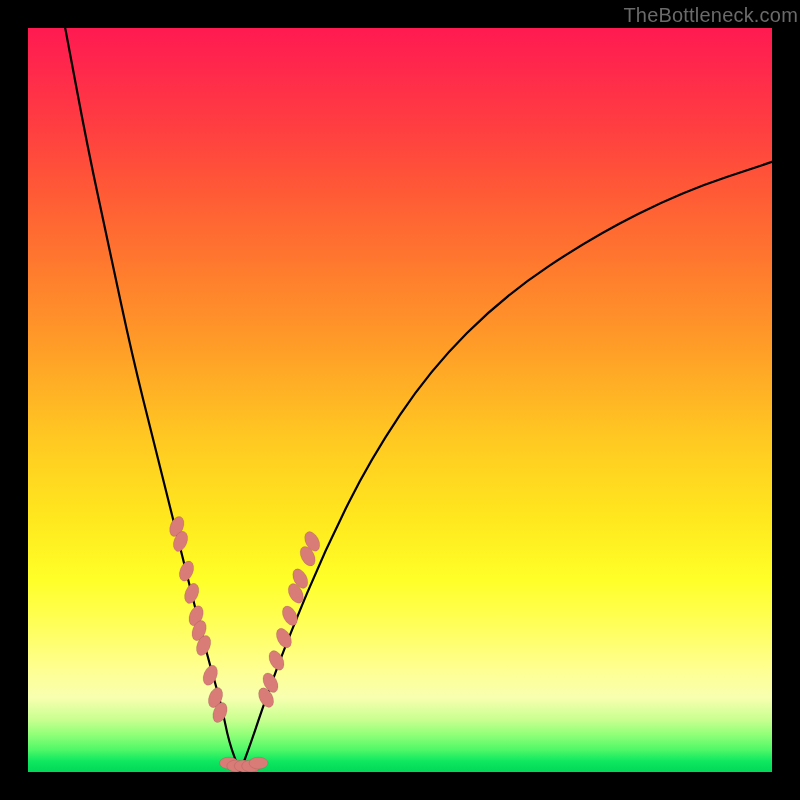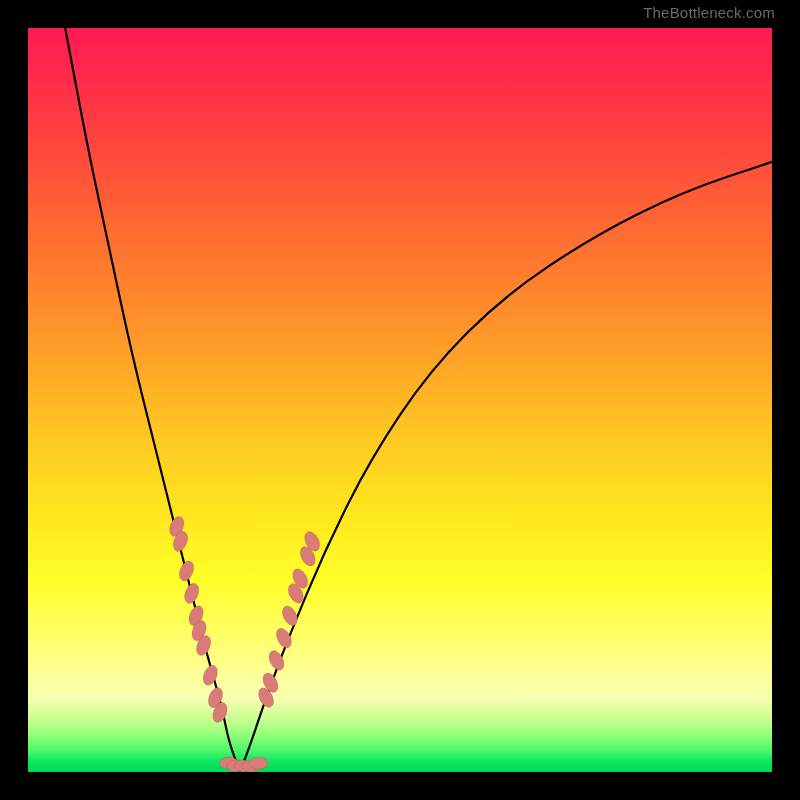--- a/index.html
+++ b/index.html
@@ -56,23 +56,23 @@
     stroke-linecap: round;
   }
   .marker {
     fill: #d97b77;
     stroke: rgba(0,0,0,0.15);
     stroke-width: 0.6;
   }
   .watermark {
     position: absolute;
     top: 4px;
-    right: 25px;
+    right: 2px;
     color: #6a6a6a;
-    font-size: 15px;
+    font-size: 20px;
     letter-spacing: 0.2px;
     font-weight: 500;
     user-select: none;
   }
 </style>
 </head>
 <body>
 
 <div class="watermark">TheBottleneck.com</div>
 

